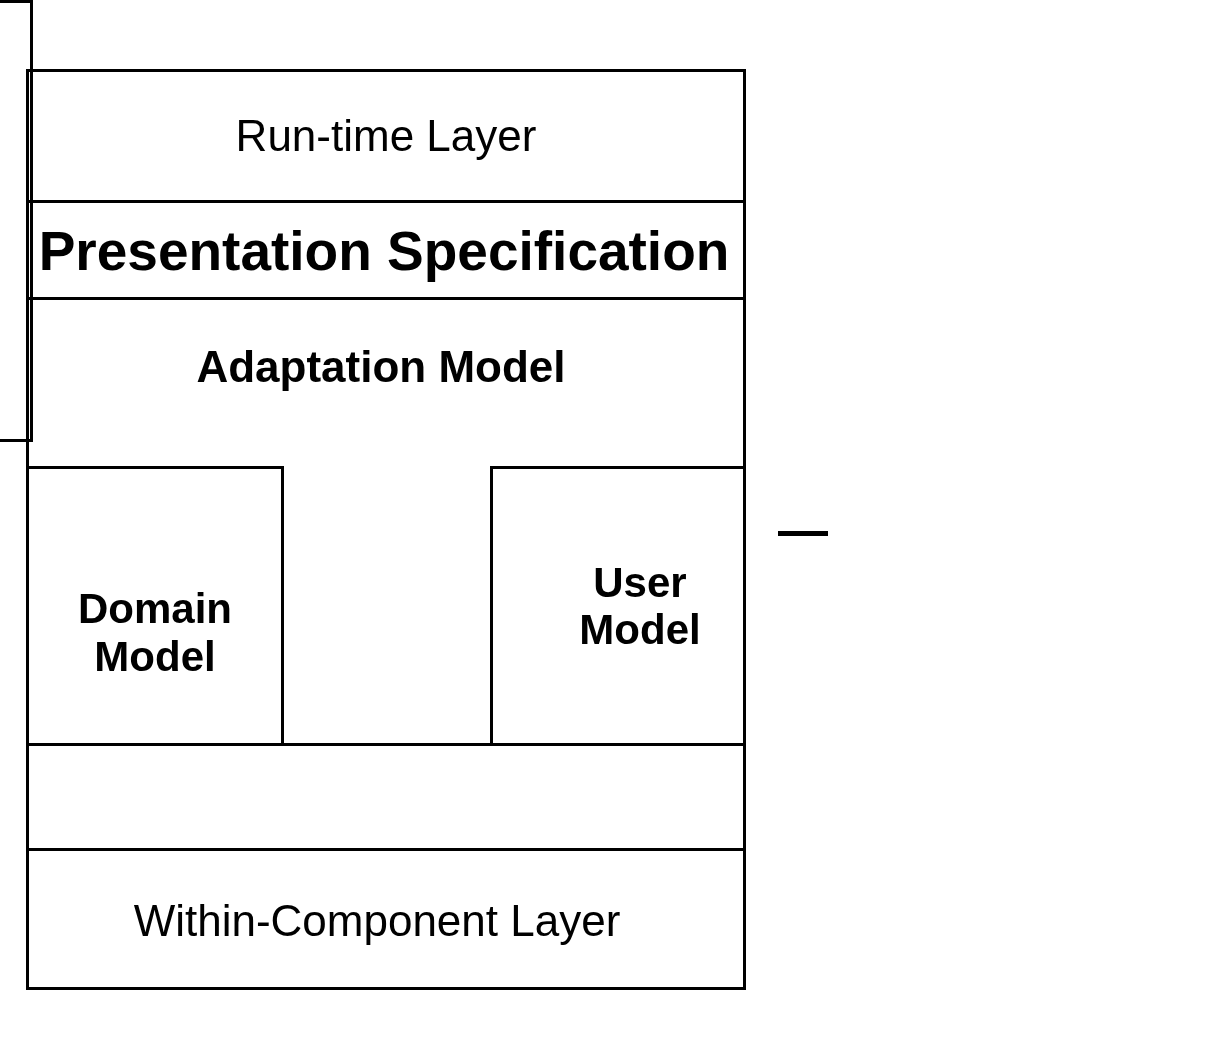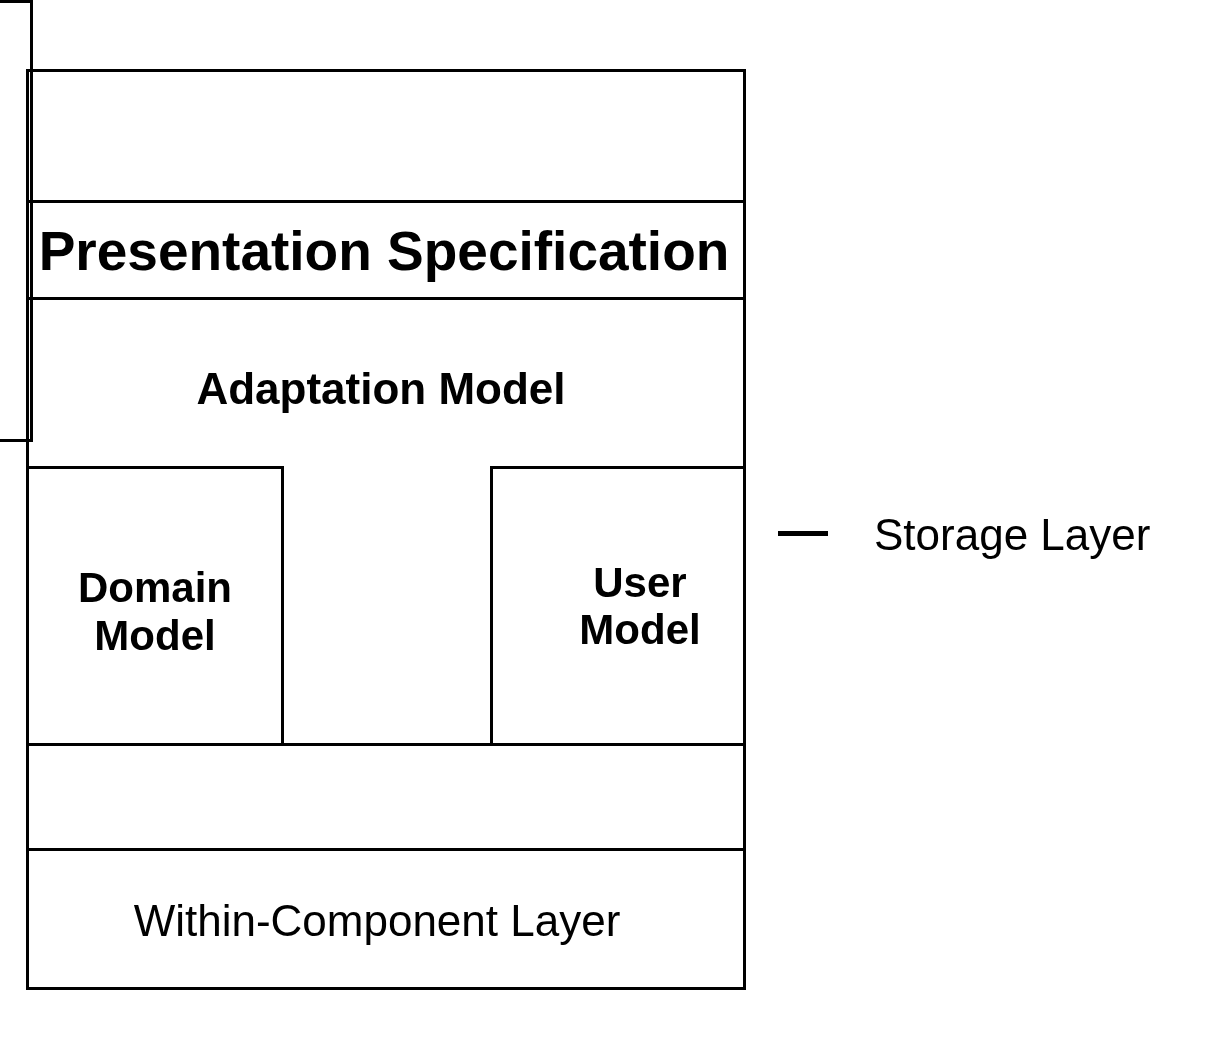--- a/index.html
+++ b/index.html
@@ -63,41 +63,41 @@
   
   #label-runtime {
     left: 26px;  top: 69px;  width: 720px; height: 134px;
     font-size: 44px;
   }
   #label-presentation {
     left: 26px;  top: 203px; width: 716px; height: 97px;
     font-size: 55px;
   }
   #label-adaptation {
-    left: 26px;  top: 306px; width: 710px; height: 166px;
+    left: 26px;  top: 284px; width: 710px; height: 166px;
     font-size: 44px;
   }
   #label-anchoring {
     left: 26px;  top: 746px; width: 716px; height: 105px;
     font-size: 44px;
   }
   #label-within {
     left: 13px;  top: 851px; width: 728px; height: 139px;
     font-size: 44px;
   }
 
   
   #domain-model-box {
     left: 26px;  top: 466px;  width: 258px; height: 280px;
   }
   #user-model-box {
     left: 490px; top: 466px;  width: 256px; height: 280px;
   }
   #label-domain-model {
-    left: 26px;  top: 445px;  width: 258px; height: 333px;
+    left: 26px;  top: 466px;  width: 258px; height: 333px;
     font-size: 42px;
   }
   #label-user-model {
     left: 514px; top: 466px;  width: 252px; height: 280px;
     font-size: 42px;
   }
 
   
   #storage-brace {
     left: 748px; top: 310px; width: 30px; height: 436px;
@@ -131,34 +131,34 @@
 
 <div id="canvas">
 
   <div class="box" id="outer-frame"></div>
 
   <div class="divider" id="divider-runtime"></div>
   <div class="divider" id="divider-presentation"></div>
   <div class="divider" id="divider-adaptation-bot"></div>
   <div class="divider" id="divider-anchoring"></div>
 
+  <div class="cell-label w-regular" id="label-runtime">Run-time Layer</div>
 
   <div class="cell-label w-bold" id="label-presentation">Presentation Specification</div>
 
   <div class="cell-label w-bold" id="label-adaptation">Adaptation Model</div>
 
 
   <div class="cell-label w-regular" id="label-within">Within-Component Layer</div>
 
   <div class="box" id="domain-model-box"></div>
   <div class="box" id="user-model-box"></div>
 
   <div class="cell-label w-bold" id="label-domain-model">Domain
 Model</div>
 
   <div class="cell-label w-bold" id="label-user-model">User
 Model</div>
 
   <div id="storage-brace"></div>
   <div id="storage-leader"></div>
-  <div id="label-storage">Storage Layer</div>
 
 </div>
 
 </body></html>

